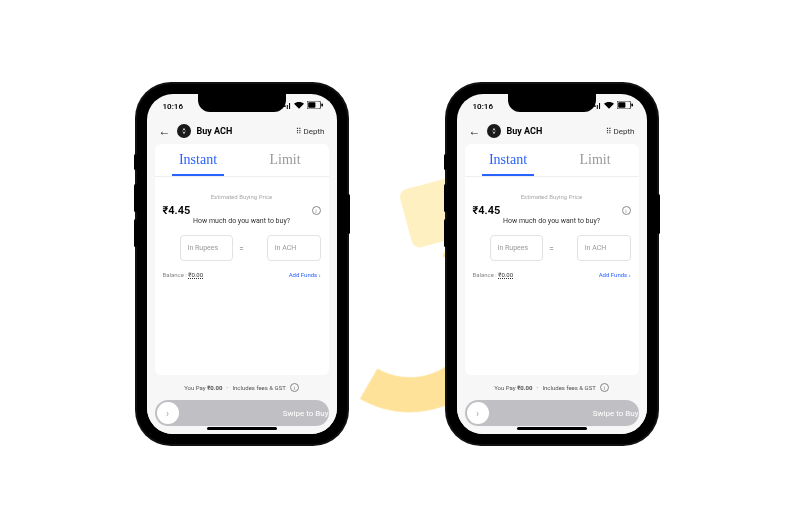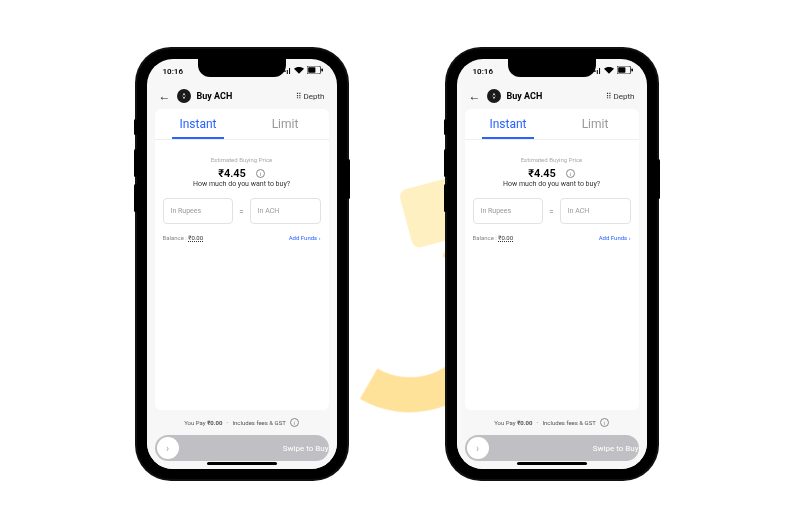--- a/index.html
+++ b/index.html
@@ -39,21 +39,21 @@
       height: 60px;
       background: #ffd966;
       position: absolute;
       left: 20px;
       top: -70px;
       border-radius: 8px;
     }
     .phone {
       position: relative;
       width: 210px;
-      height: 430px;
+      height: 360px;
       background: #000;
       border-radius: 34px;
       padding: 10px;
       z-index: 1;
       box-shadow: 0 0 0 2px #111;
     }
     .side-btn {
       position: absolute;
       background: #000;
       border-radius: 2px;
@@ -119,23 +119,24 @@
       display: flex;
       border-bottom: 1px solid #eee;
       background: #fff;
       border-radius: 6px 6px 0 0;
       margin: 0 8px;
     }
     .tab {
       flex: 1;
       text-align: center;
       padding: 8px 0;
-      font-size: 12px;
+      font-size: 14px;
       color: #999;
       position: relative;
+      font-family: Liberation Serif, serif;
     }
     .tab.active { color: #2962ff; }
     .tab.active::after {
       content: "";
       position: absolute;
       bottom: 0;
       left: 20%;
       right: 20%;
       height: 2px;
       background: #2962ff;
@@ -143,36 +144,37 @@
     .content {
       background: #fff;
       margin: 0 8px;
       flex: 1;
       border-radius: 0 0 6px 6px;
       padding: 12px 8px 0;
       display: flex;
       flex-direction: column;
     }
     .est-label { text-align: center; font-size: 6px; color: #aaa; margin-top: 4px; }
-    .price-row { text-align: center; margin-top: 4px; font-size: 11px; font-weight: 600; display: flex; justify-content: center; gap: 10px; align-items: center; }
+    .price-row { text-align: center; margin-top: 4px; font-size: 11px; font-weight: 600; display: flex; justify-content: space-between; gap: 10px; align-items: center; }
     .info-icon {
       width: 9px; height: 9px; border: 0.8px solid #888; border-radius: 50%;
       display: inline-flex; align-items: center; justify-content: center;
       font-size: 6px; color: #888; font-weight: 400;
     }
     .question { text-align: center; font-size: 7px; color: #333; margin-top: 0; }
     .input-row { display: flex; align-items: center; gap: 6px; margin-top: 10px; }
     .inp {
       flex: 1;
       border: 1px solid #e2e2e4;
       border-radius: 4px;
       padding: 8px 7px;
       font-size: 7px;
       color: #999;
       background: #fff;
+      margin-left: 17px;
     }
     .eq { font-size: 8px; color: #666; }
     .balance-row { display: flex; justify-content: space-between; margin-top: 10px; font-size: 6px; }
     .balance-row .bal { color: #888; }
     .balance-row .bal .val { color: #333; text-decoration: underline dotted; }
     .balance-row .add { color: #2962ff; }
     .footer {
       padding: 8px;
       background: #f7f7f8;
     }

